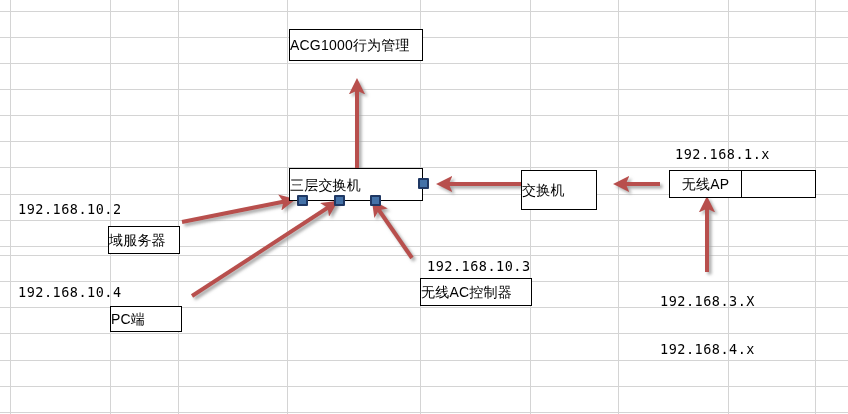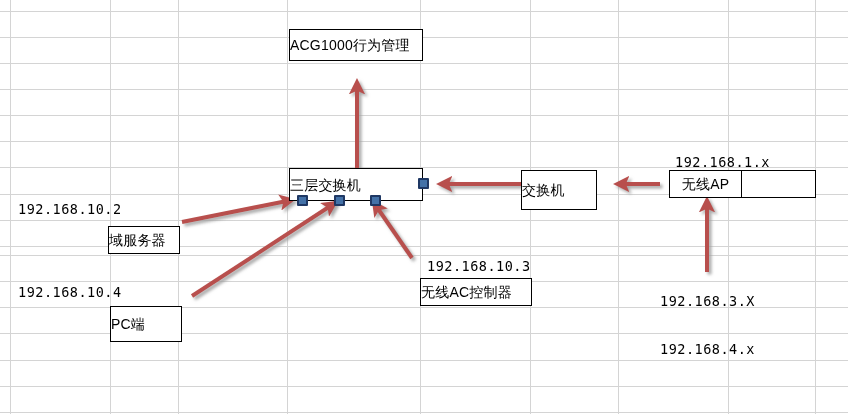--- a/index.html
+++ b/index.html
@@ -139,30 +139,30 @@
   </div>
 
   <div class="node split" style="left:669px;top:170px;width:147px;height:28px;">
     <span class="cell first" style="width:72px">无线AP</span>
   </div>
 
   <div class="node" style="left:108px;top:226px;width:72px;height:28px;">
     <span>域服务器</span>
   </div>
 
-  <div class="node" style="left:110px;top:306px;width:72px;height:36px;">
+  <div class="node" style="left:110px;top:306px;width:72px;height:26px;">
     <span>PC端</span>
   </div>
 
   <div class="node" style="left:420px;top:278px;width:112px;height:28px;">
     <span>无线AC控制器</span>
   </div>
 
 
-  <div class="txt mono" style="left:675px;top:148px;margin-top:8px;">192.168.1.x</div>
+  <div class="txt mono" style="left:675px;top:148px;">192.168.1.x</div>
   <div class="txt mono" style="left:18px;top:203px;">192.168.10.2</div>
   <div class="txt mono" style="left:427px;top:260px;">192.168.10.3</div>
   <div class="txt mono" style="left:18px;top:286px;">192.168.10.4</div>
   <div class="txt mono" style="left:660px;top:295px;">192.168.3.X</div>
   <div class="txt mono" style="left:660px;top:343px;">192.168.4.x</div>
 
   <div class="handle" style="left:418px;top:178px;"></div>
   <div class="handle" style="left:297px;top:195px;"></div>
   <div class="handle" style="left:334px;top:195px;"></div>
   <div class="handle" style="left:370px;top:195px;"></div>

